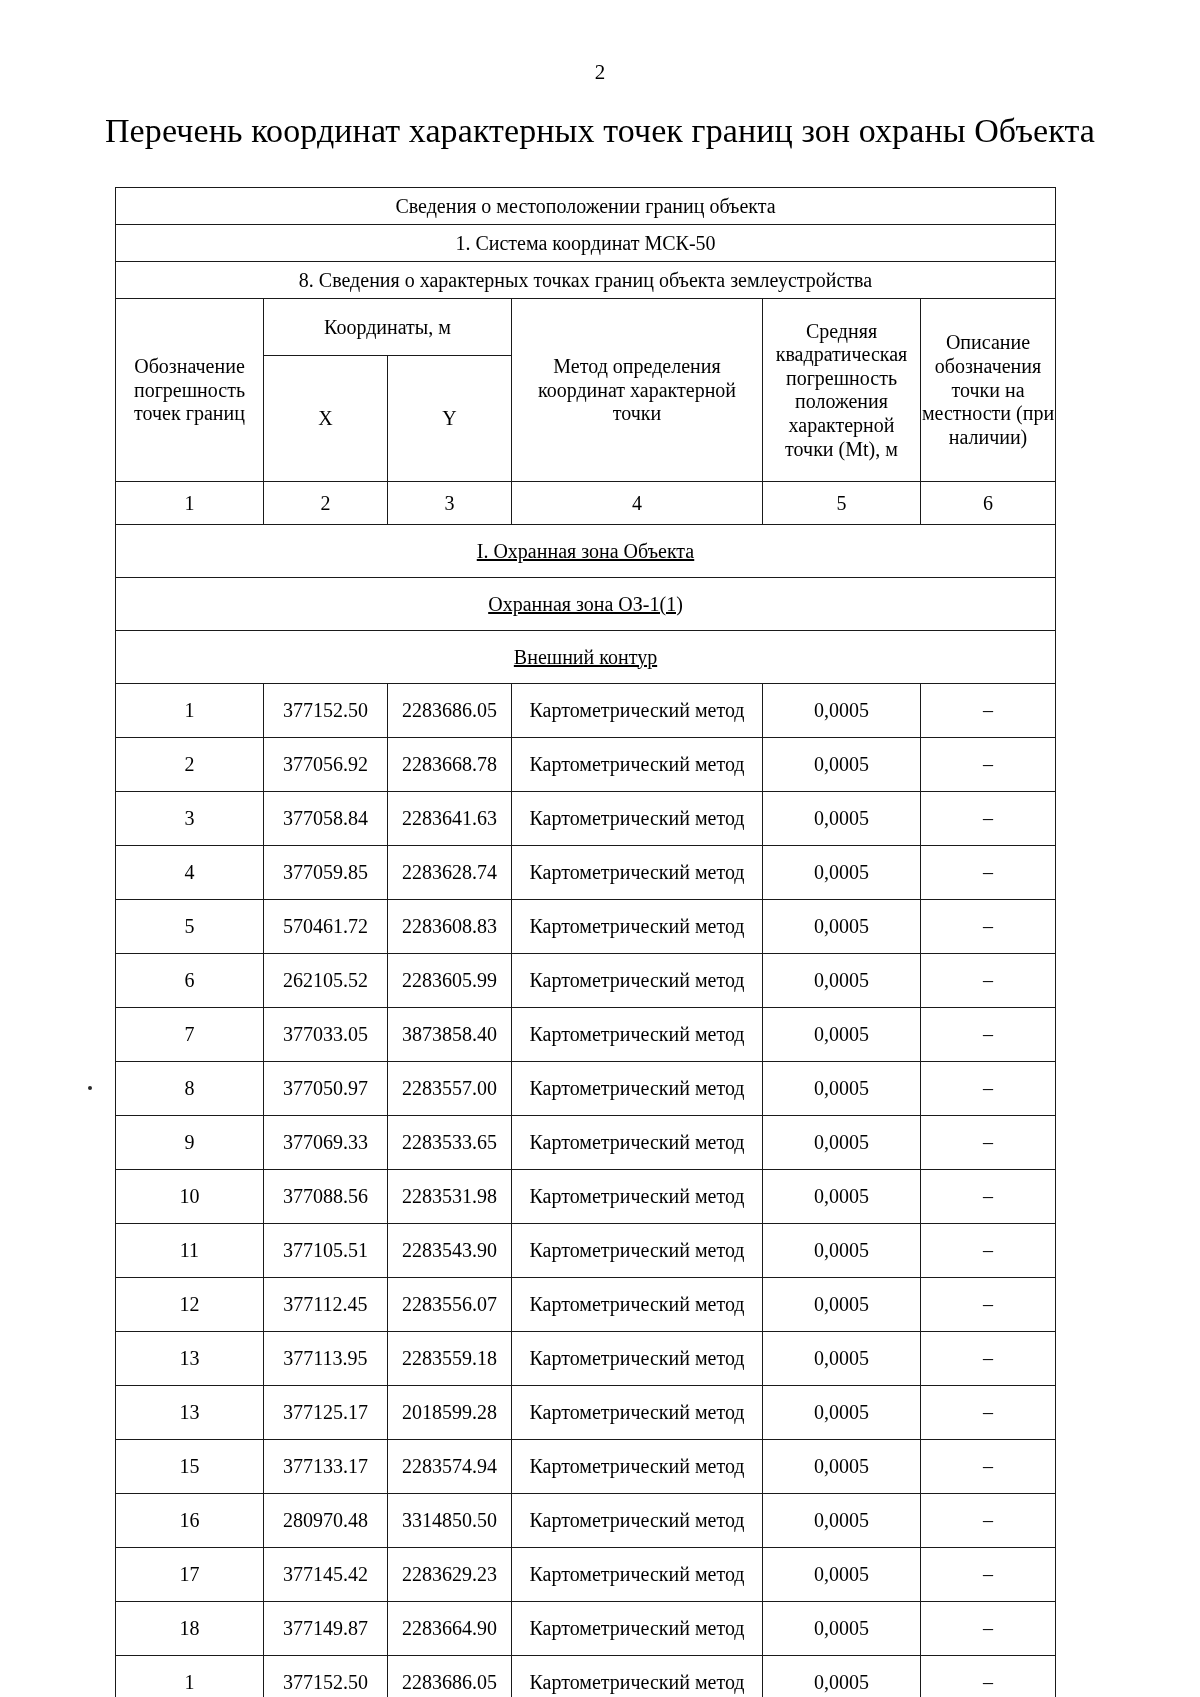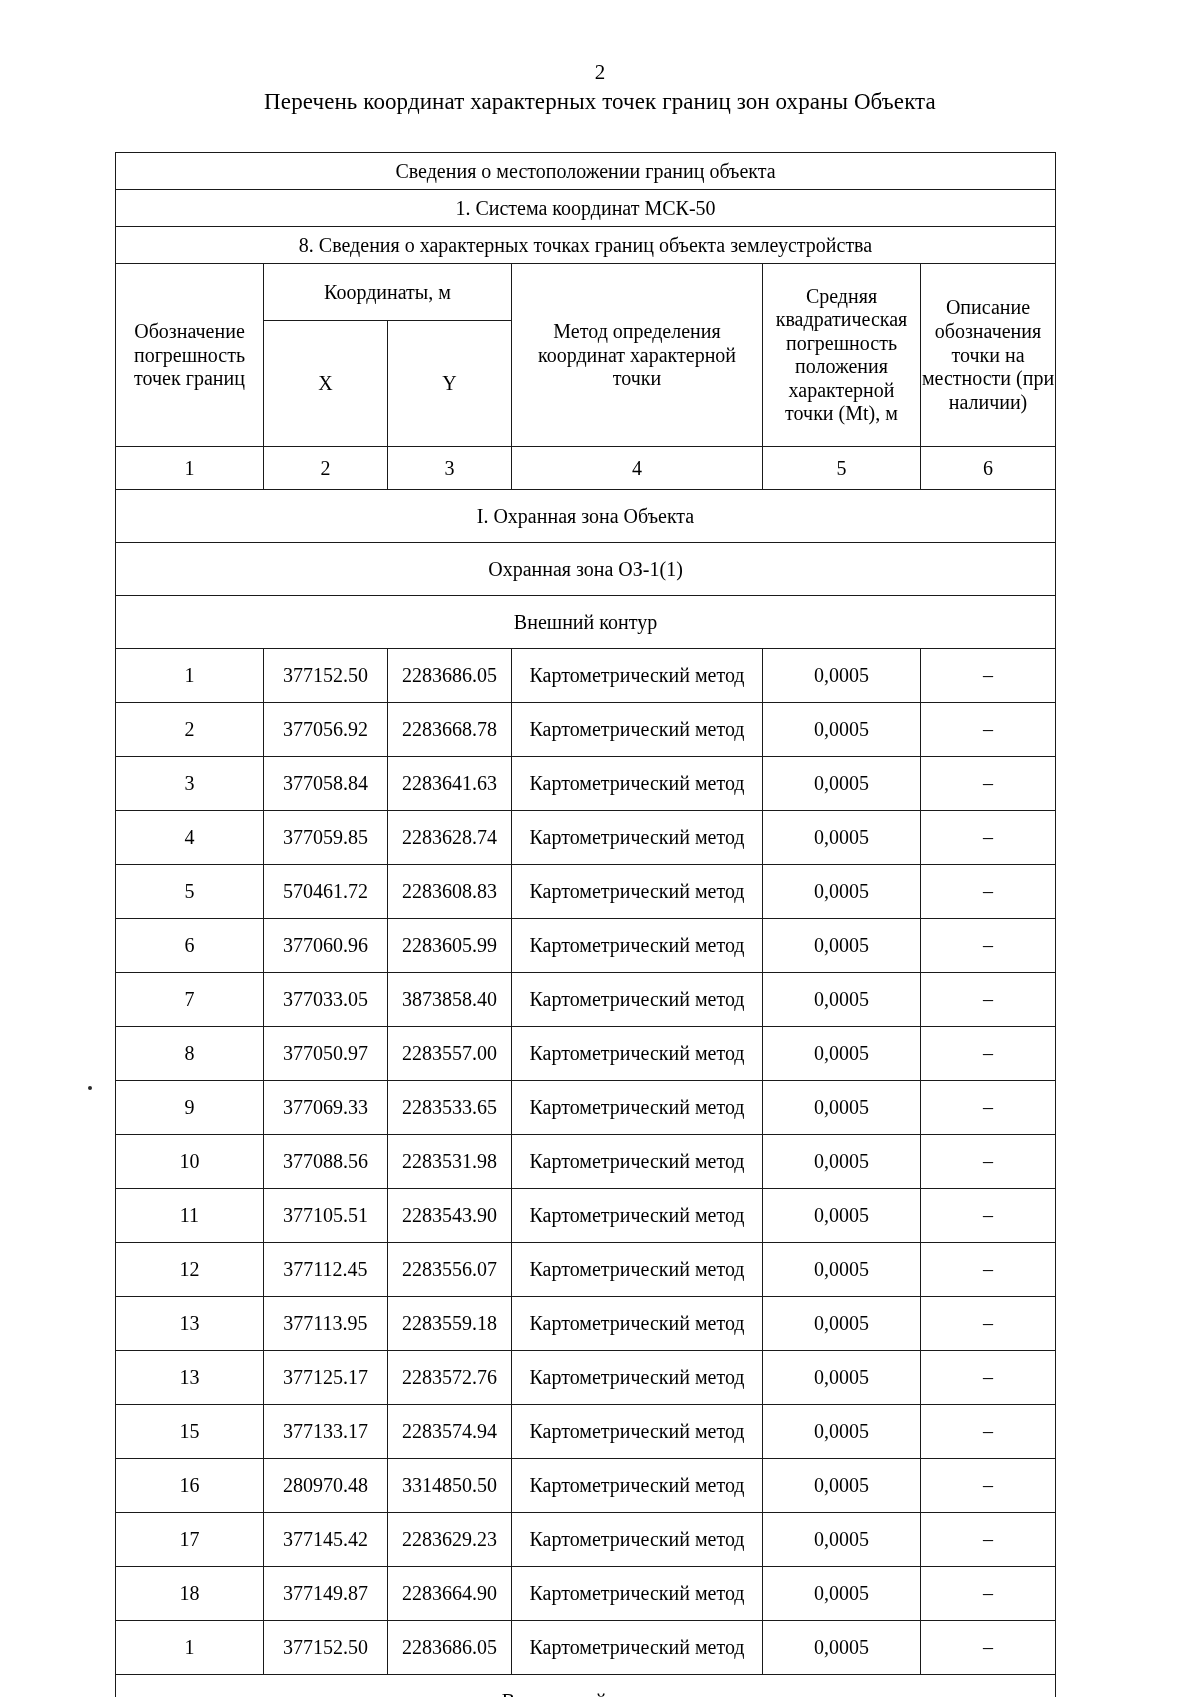--- a/index.html
+++ b/index.html
@@ -22,22 +22,22 @@
     box-sizing: border-box;
   }
   .page-number {
     text-align: center;
     font-size: 21px;
     margin-top: 62px;
     line-height: 1;
   }
   .doc-title {
     text-align: center;
-    font-size: 23px;
-    margin-top: 6px;
+    font-size: 34px;
+    margin-top: 29px;
     line-height: 1.1;
     letter-spacing: 0.1px;
   }
   table.coords {
     border-collapse: collapse;
     width: 940px;
     margin: 38px 0 0 115px;
     table-layout: fixed;
   }
   table.coords td, table.coords th {
@@ -62,20 +62,21 @@
   .hdr-tall {
     height: 182px;
   }
   .colnum-row td {
     height: 42px;
     font-size: 20px;
   }
   .section-row td {
     height: 52px;
     font-size: 21px;
+    text-decoration: underline;
   }
   .data-row td {
     height: 53px;
     font-size: 20.5px;
   }
   .c-method {
     font-size: 19.5px;
     text-align: left;
     padding-left: 6px;
   }
@@ -193,21 +194,21 @@
       <tr class="data-row">
         <td>5</td>
         <td>570461.72</td>
         <td>2283608.83</td>
         <td class="c-method">Картометрический метод</td>
         <td>0,0005</td>
         <td class="c-dash">–</td>
       </tr>
       <tr class="data-row">
         <td>6</td>
-        <td>377060.96</td>
+        <td>262105.52</td>
         <td>2283605.99</td>
         <td class="c-method">Картометрический метод</td>
         <td>0,0005</td>
         <td class="c-dash">–</td>
       </tr>
       <tr class="data-row">
         <td>7</td>
         <td>377033.05</td>
         <td>3873858.40</td>
         <td class="c-method">Картометрический метод</td>
@@ -258,21 +259,21 @@
         <td>13</td>
         <td>377113.95</td>
         <td>2283559.18</td>
         <td class="c-method">Картометрический метод</td>
         <td>0,0005</td>
         <td class="c-dash">–</td>
       </tr>
       <tr class="data-row">
         <td>13</td>
         <td>377125.17</td>
-        <td>2283572.76</td>
+        <td>2018599.28</td>
         <td class="c-method">Картометрический метод</td>
         <td>0,0005</td>
         <td class="c-dash">–</td>
       </tr>
       <tr class="data-row">
         <td>15</td>
         <td>377133.17</td>
         <td>2283574.94</td>
         <td class="c-method">Картометрический метод</td>
         <td>0,0005</td>

